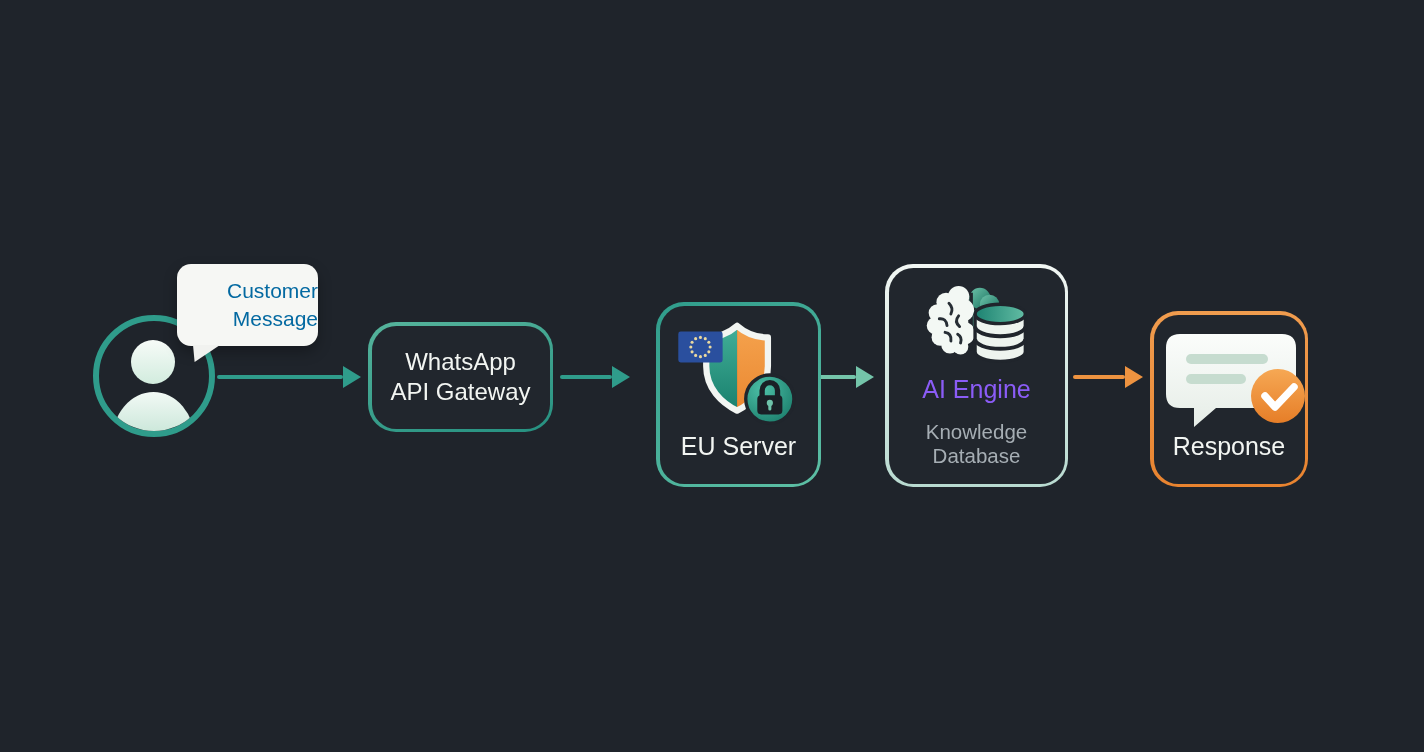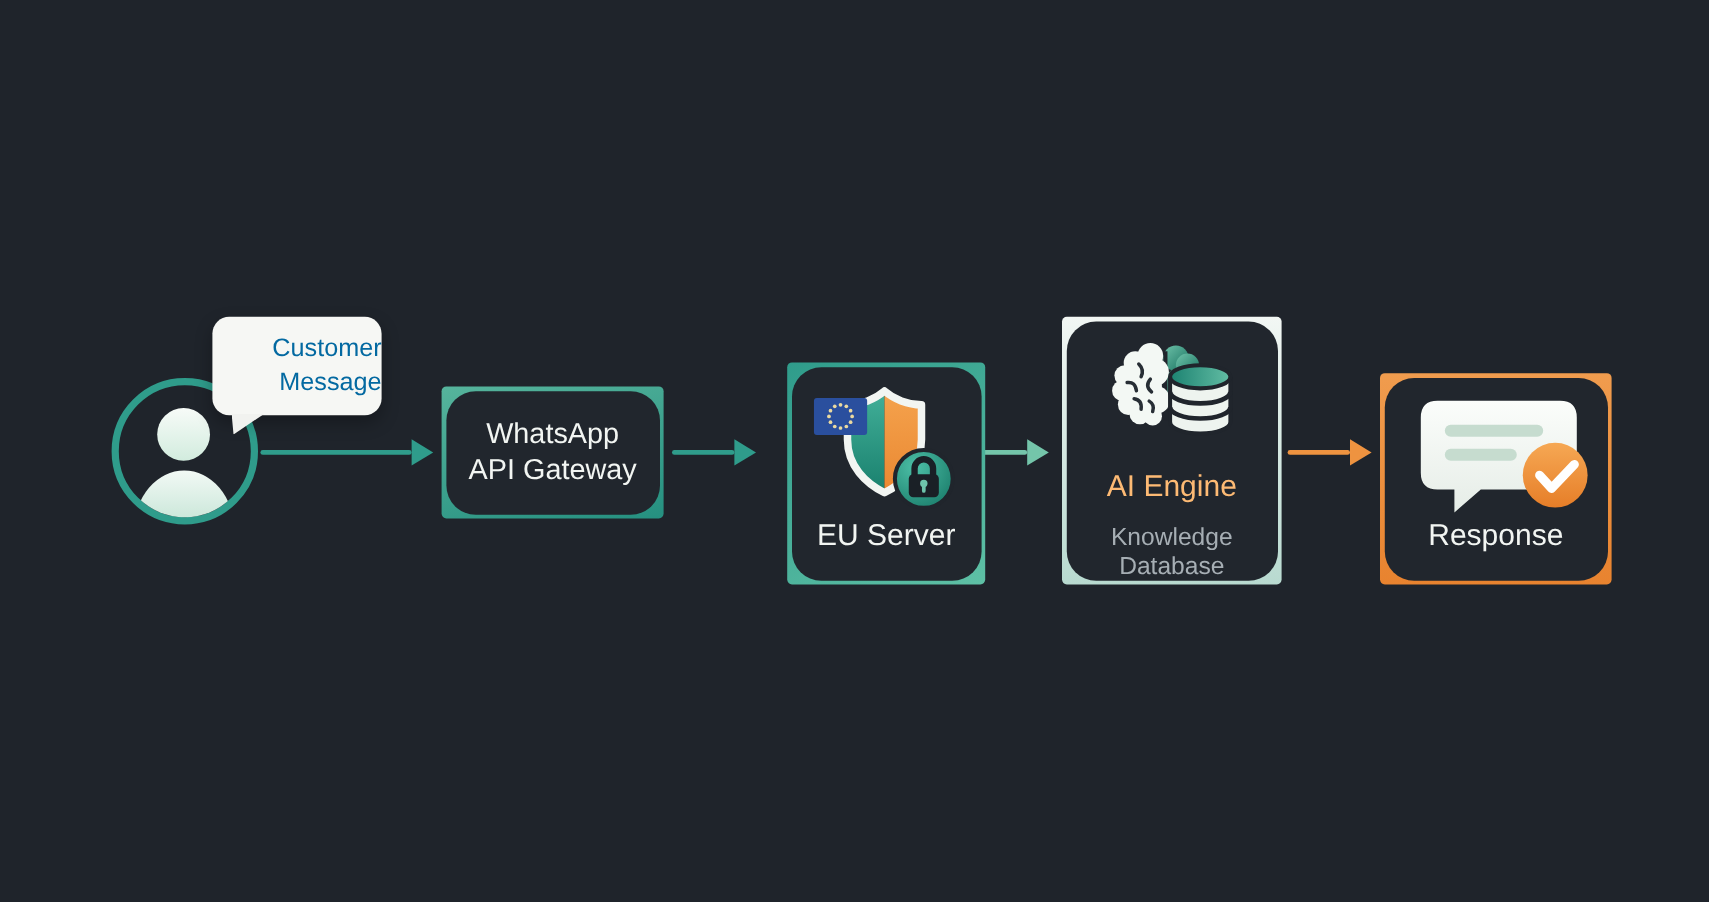--- a/index.html
+++ b/index.html
@@ -31,44 +31,44 @@
   .arrow .tip { width:0; height:0; border-top:11px solid transparent; border-bottom:11px solid transparent; }
   .a-teal .shaft { background:#2f9c8b; }  .a-teal .tip { border-left:18px solid #2f9c8b; }
   .a-mint .shaft { background:#74c5aa; }  .a-mint .tip { border-left:18px solid #74c5aa; }
   .a-orange .shaft { background:#ee9340; } .a-orange .tip { border-left:18px solid #ee9340; }
   .arrow1 { left:217px; } .arrow1 .shaft { width:126px; }
   .arrow2 { left:560px; } .arrow2 .shaft { width:52px; }
   .arrow3 { left:807px; } .arrow3 .shaft { width:49px; }
   .arrow4 { left:1073px; } .arrow4 .shaft { width:52px; }
 
   
-  .node { position:absolute; border-radius:4px; padding:3.5px; }
+  .node { position:absolute; border-radius:28px; padding:3.5px; }
   .node-inner { width:100%; height:100%; border-radius:24.5px; background:#21262d;
                 display:flex; flex-direction:column; align-items:center; }
   .node-label { color:#f2f5f2; font-size:25px; font-weight:500; text-align:center; }
 
   .n-gateway { left:368px; top:322px; width:185px; height:110px;
                background:linear-gradient(165deg,#56b49c 0%,#2a released 0%,#259080 100%);
                background:linear-gradient(165deg,#56b49c,#259080); }
   .n-gateway .node-inner { justify-content:center; }
   .n-gateway .node-label { width:152px; font-size:24px; line-height:30px; }
 
   .n-eu { left:636px; top:302px; width:165px; height:185px;
           background:linear-gradient(150deg,#2f9c8b,#5ec0a5);margin-left:20px; }
   .n-eu .node-inner { padding-top:15px; }
   .n-eu .node-label { margin-top:5px; }
 
   .n-ai { left:885px; top:264px; width:183px; height:223px;
           background:linear-gradient(180deg,#f2f7f4,#b8dad0); }
   .n-ai .node-inner { padding-top:16px; }
-  .n-ai .node-title { color:#fdba74; font-size:25px; font-weight:500; margin-top:20px; }
+  .n-ai .node-title { color:#8b5cf6; font-size:25px; font-weight:500; margin-top:4px; }
   .n-ai .node-subtitle { color:#a6aeb4; font-size:20.5px; line-height:24px; width:132px;
                          text-align:center; margin-top:16px; }
 
-  .n-response { left:1150px; top:311px; width:193px; height:176px;
+  .n-response { left:1150px; top:311px; width:158px; height:176px;
                 background:linear-gradient(180deg,#f09c4e,#e8832f); }
   .n-response .node-inner { padding-top:15px; }
   .n-response .icon-wrap { margin-left:12px; }
   .n-response .node-label { margin-top:2px; }
 
   .icon-wrap { display:block; line-height:0; }
 </style>
 </head>
 <body>
 

